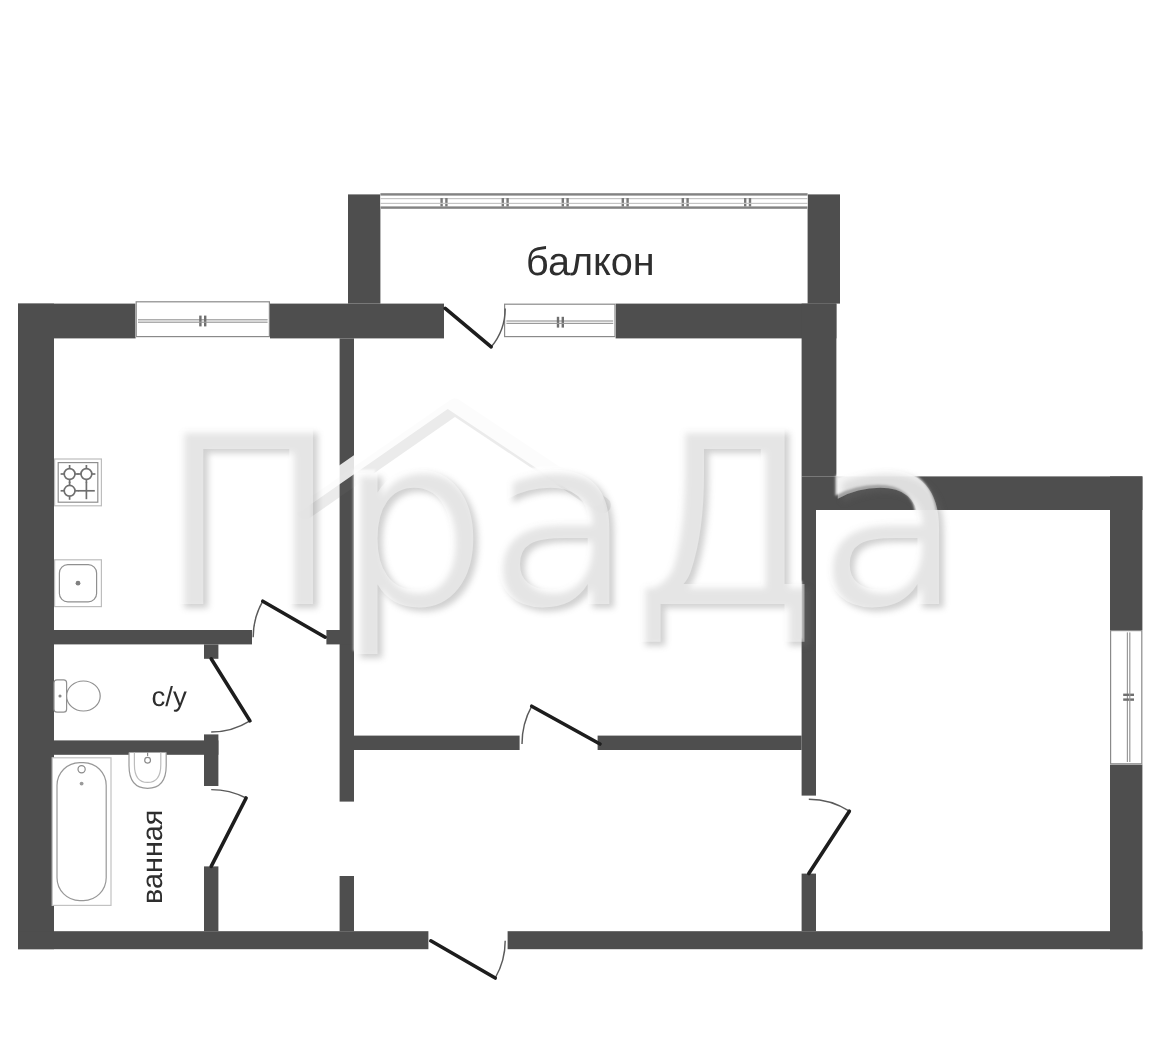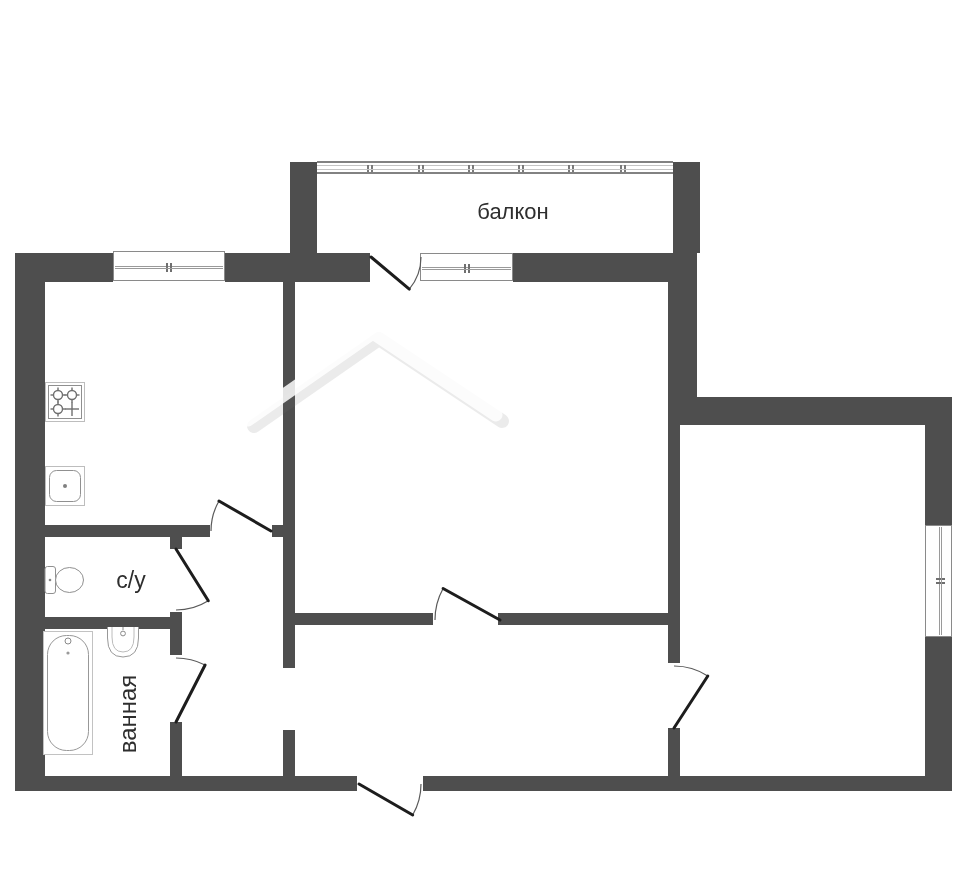--- a/index.html
+++ b/index.html
@@ -22,22 +22,22 @@
         box-sizing:border-box;z-index:12;}
   .band::before{content:"";position:absolute;left:0;right:0;top:2px;border-top:1px solid #c4c4c4;}
   .band::after{content:"";position:absolute;left:0;right:0;bottom:2px;border-bottom:1px solid #c4c4c4;}
   .btick{position:absolute;top:2px;height:7px;width:6px;box-sizing:border-box;
          border-left:2px solid #7a7a7a;border-right:2px solid #7a7a7a;}
   
   #doors{position:absolute;left:0;top:0;z-index:20;overflow:visible;}
   .fx{position:absolute;z-index:15;overflow:visible;}
   
   .lbl{position:absolute;z-index:50;color:#2e2e2e;}
-  .lbl.balcony{left:443px;top:199px;width:140px;text-align:center;font-size:22px;font-weight:400;}
-  .lbl.toilet{left:105px;top:567px;width:52px;text-align:center;font-size:23px;}
+  .lbl.balcony{left:422px;top:199px;width:140px;text-align:center;font-size:33px;font-weight:400;}
+  .lbl.toilet{left:115px;top:567px;width:52px;text-align:center;font-size:23px;}
   .lbl.bath{left:88px;top:700px;width:80px;height:28px;display:flex;align-items:center;justify-content:center;
             transform:rotate(-90deg);font-size:24px;}
   
   .watermark{position:absolute;left:0;top:0;width:960px;height:880px;z-index:40;pointer-events:none;}
   .wm-title{position:absolute;left:130px;top:318px;font-size:200px;letter-spacing:-2px;
             font-family:"DejaVu Sans",sans-serif;color:rgba(255,255,255,0.45);
             text-shadow:4px 4px 5px rgba(110,110,110,0.32), -2px -2px 2px rgba(255,255,255,0.9);}
   .wm-subtitle{position:absolute;left:300px;top:640px;font-size:49px;letter-spacing:5px;
             font-family:"DejaVu Sans",sans-serif;color:rgba(255,255,255,0.55);
             -webkit-text-stroke:1px rgba(160,160,160,0.35);
@@ -164,15 +164,16 @@
 
   <div class="lbl balcony">балкон</div>
   <div class="lbl toilet">с/у</div>
   <div class="lbl bath">ванная</div>
 
   <div class="watermark">
     <svg class="wm-roof" width="300" height="120">
       <polyline points="11,108 136,21 259,103" fill="none" stroke="rgba(110,110,110,0.14)" stroke-width="14" stroke-linecap="round" stroke-linejoin="round" transform="translate(3,3)"></polyline>
       <polyline points="8,105 133,18 256,100" fill="none" stroke="rgba(255,255,255,0.85)" stroke-width="13" stroke-linecap="round" stroke-linejoin="round"></polyline>
     </svg>
+    <div class="wm-title">ПраДа</div>
   </div>
 
 </div>
 
 </body></html>

